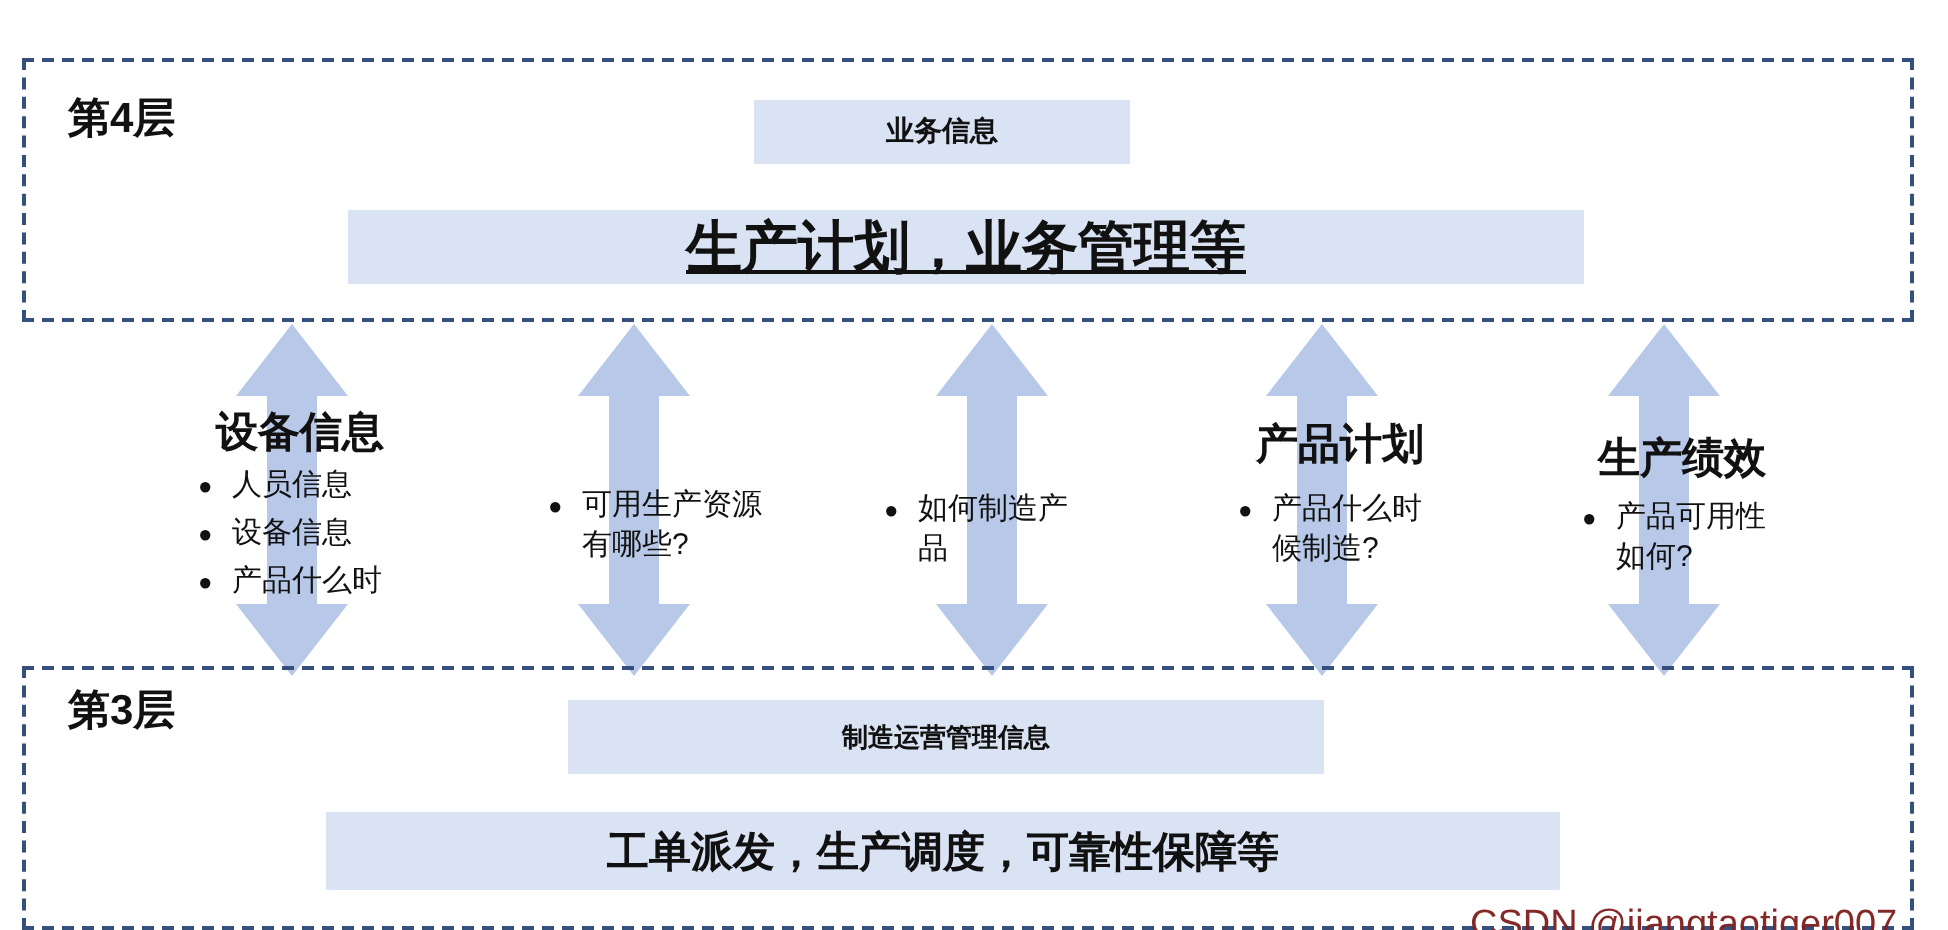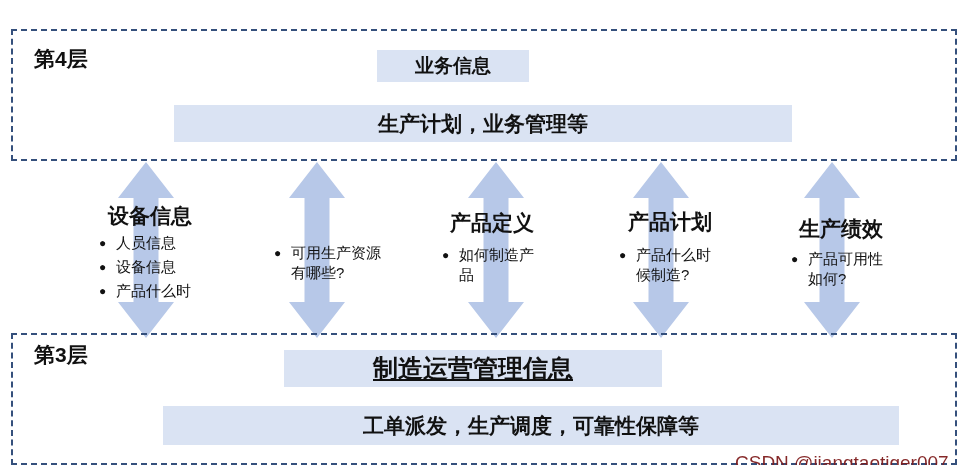--- a/index.html
+++ b/index.html
@@ -27,24 +27,24 @@
   }
   .layer4-label{left:21px;top:14px;}
   .layer3-label{left:21px;top:6px;}
   .fill-box{
     position:absolute;
     background:#dae3f3;
     display:flex;align-items:center;justify-content:center;
     font-weight:700;color:#111;
     box-sizing:border-box;
   }
-  .box-yewu{left:364px;top:19px;width:152px;height:32px;font-size:19px;}
-  .box-plan{left:161px;top:74px;width:618px;height:37px;font-size:21px;}
-  .box-mom{left:271px;top:15px;width:378px;height:37px;font-size:25px;text-decoration:underline;}
-  .box-dispatch{left:150px;top:71px;width:736px;height:39px;font-size:21px;}
+  .box-yewu{left:364px;top:19px;width:188px;height:32px;font-size:14px;}
+  .box-plan{left:161px;top:74px;width:618px;height:37px;font-size:28px;text-decoration:underline;}
+  .box-mom{left:271px;top:15px;width:378px;height:37px;font-size:13px;}
+  .box-dispatch{left:150px;top:71px;width:617px;height:39px;font-size:21px;}
   .arrow{position:absolute;top:144px;width:56px;height:176px;}
   .a1{left:118px;} .a2{left:289px;} .a3{left:468px;} .a4{left:633px;} .a5{left:804px;}
   .col-title{
     position:absolute;
     font-size:21px;font-weight:700;color:#111;
     white-space:nowrap;
   }
   .t1{left:108px;top:184px;}
   .t2{left:283px;top:188px;}
   .t3{left:450px;top:191px;}
@@ -122,21 +122,20 @@
   </div>
 
   <div class="bullets b2">
     <div class="bullet-row">
       <span class="dot">●</span>
       <span class="btext">可用生产资源
 有哪些?</span>
     </div>
   </div>
 
-  <div class="col-title t3">产品定义</div>
   <div class="bullets b3">
     <div class="bullet-row">
       <span class="dot">●</span>
       <span class="btext">如何制造产
 品</span>
     </div>
   </div>
 
   <div class="col-title t4">产品计划</div>
   <div class="bullets b4">

